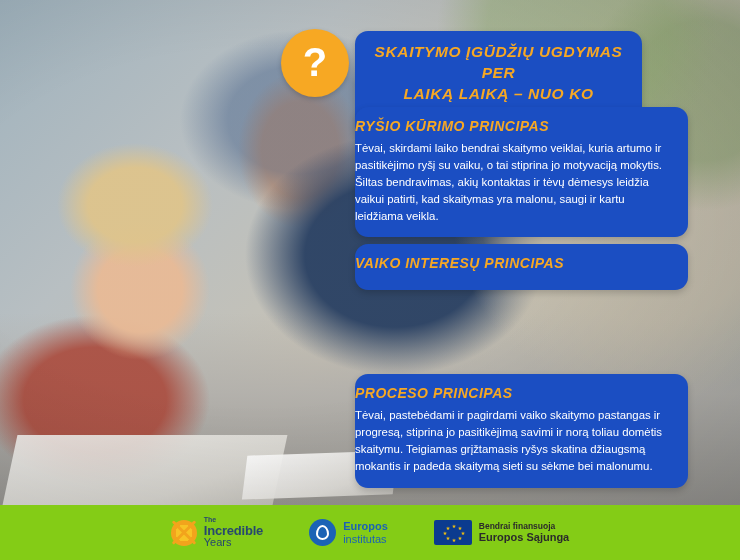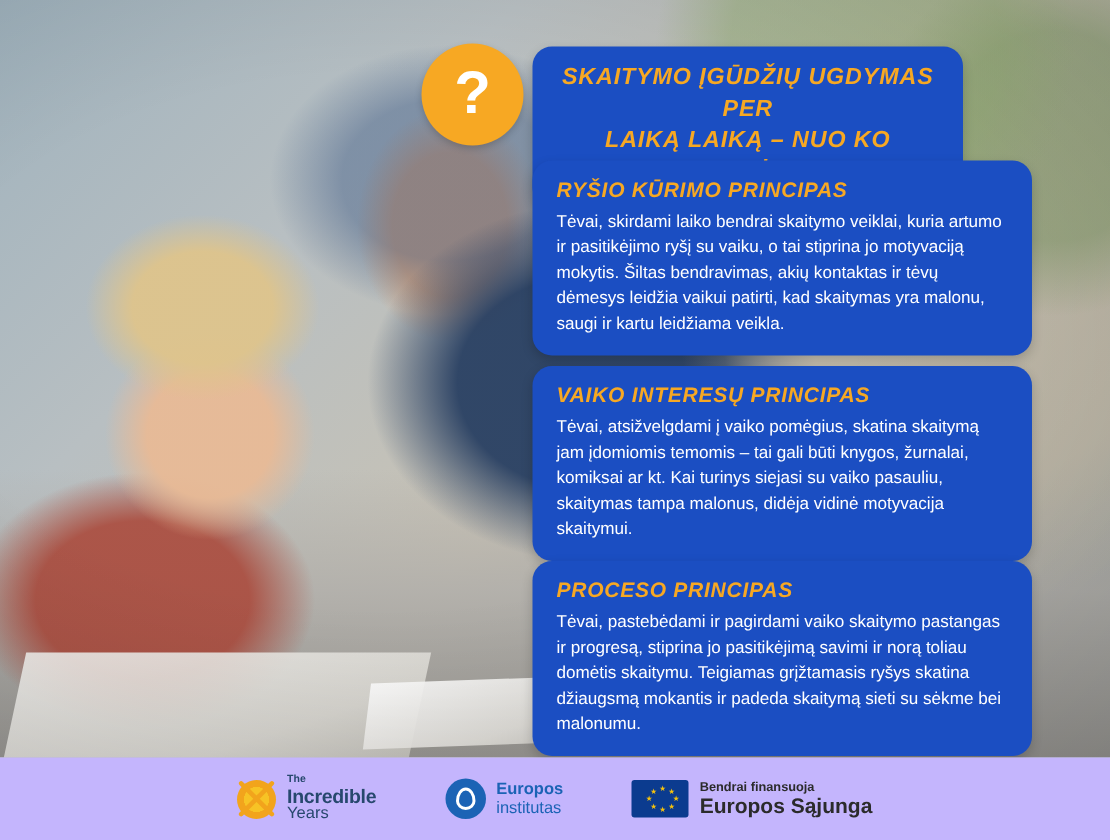--- a/index.html
+++ b/index.html
@@ -111,21 +111,21 @@
   }
 
   
   .card {
     position: absolute;
     left: 355px;
     width: 333px;
     border-radius: 13px;
     background: #1b4ec2;
     box-shadow: 0 3px 7px rgba(0,0,0,0.18);
-    padding: 11px 16px 13px 16px;
+    padding: 11px 16px 13px 0;
     box-sizing: border-box;
   }
   .card-1 { top: 107px; }
   .card-2 { top: 244px; }
   .card-3 { top: 374px; }
   .card h3 {
     margin: 0 0 6px 0;
     color: #f7a823;
     font-size: 14px;
     font-weight: bold;
@@ -137,21 +137,21 @@
     color: #ffffff;
     font-size: 11.4px;
     line-height: 1.48;
   }
 
   
   .footer {
     position: absolute;
     left: 0; bottom: 0;
     width: 740px; height: 55px;
-    background: #c4b5fd;
+    background: #84cc16;
     display: flex;
     align-items: center;
     justify-content: center;
     gap: 46px;
   }
   .logo {
     display: flex;
     align-items: center;
     gap: 7px;
   }
@@ -208,21 +208,21 @@
     flex: none;
   }
   .eu-star {
     position: absolute;
     color: #f5c20e;
     font-size: 5px;
     line-height: 1;
   }
   .eu-text { line-height: 1.2; }
   .eu-text .l1 { font-size: 8.5px; color: #2b2b2b; font-weight: bold; }
-  .eu-text .l2 { font-size: 14px; color: #2b2b2b; font-weight: bold; }
+  .eu-text .l2 { font-size: 11px; color: #2b2b2b; font-weight: bold; }
 </style>
 </head>
 <body>
 
 <div class="poster">
 
   <div class="photo">
     <div class="photo-paper"></div>
     <div class="photo-book"></div>
   </div>
@@ -237,21 +237,20 @@
     <div class="t-line">LAIKĄ LAIKĄ – NUO KO PRADĖTI?</div>
   </div>
 
   <div class="card card-1">
     <h3>RYŠIO KŪRIMO PRINCIPAS</h3>
     <p>Tėvai, skirdami laiko bendrai skaitymo veiklai, kuria artumo ir pasitikėjimo ryšį su vaiku, o tai stiprina jo motyvaciją mokytis. Šiltas bendravimas, akių kontaktas ir tėvų dėmesys leidžia vaikui patirti, kad skaitymas yra malonu, saugi ir kartu leidžiama veikla.</p>
   </div>
 
   <div class="card card-2">
     <h3>VAIKO INTERESŲ PRINCIPAS</h3>
-    <p>Tėvai, atsižvelgdami į vaiko pomėgius, skatina skaitymą jam įdomiomis temomis – tai gali būti knygos, žurnalai, komiksai ar kt. Kai turinys siejasi su vaiko pasauliu, skaitymas tampa malonus, didėja vidinė motyvacija skaitymui.</p>
   </div>
 
   <div class="card card-3">
     <h3>PROCESO PRINCIPAS</h3>
     <p>Tėvai, pastebėdami ir pagirdami vaiko skaitymo pastangas ir progresą, stiprina jo pasitikėjimą savimi ir norą toliau domėtis skaitymu. Teigiamas grįžtamasis ryšys skatina džiaugsmą mokantis ir padeda skaitymą sieti su sėkme bei malonumu.</p>
   </div>
 
   <div class="footer">
 
     <div class="logo">

